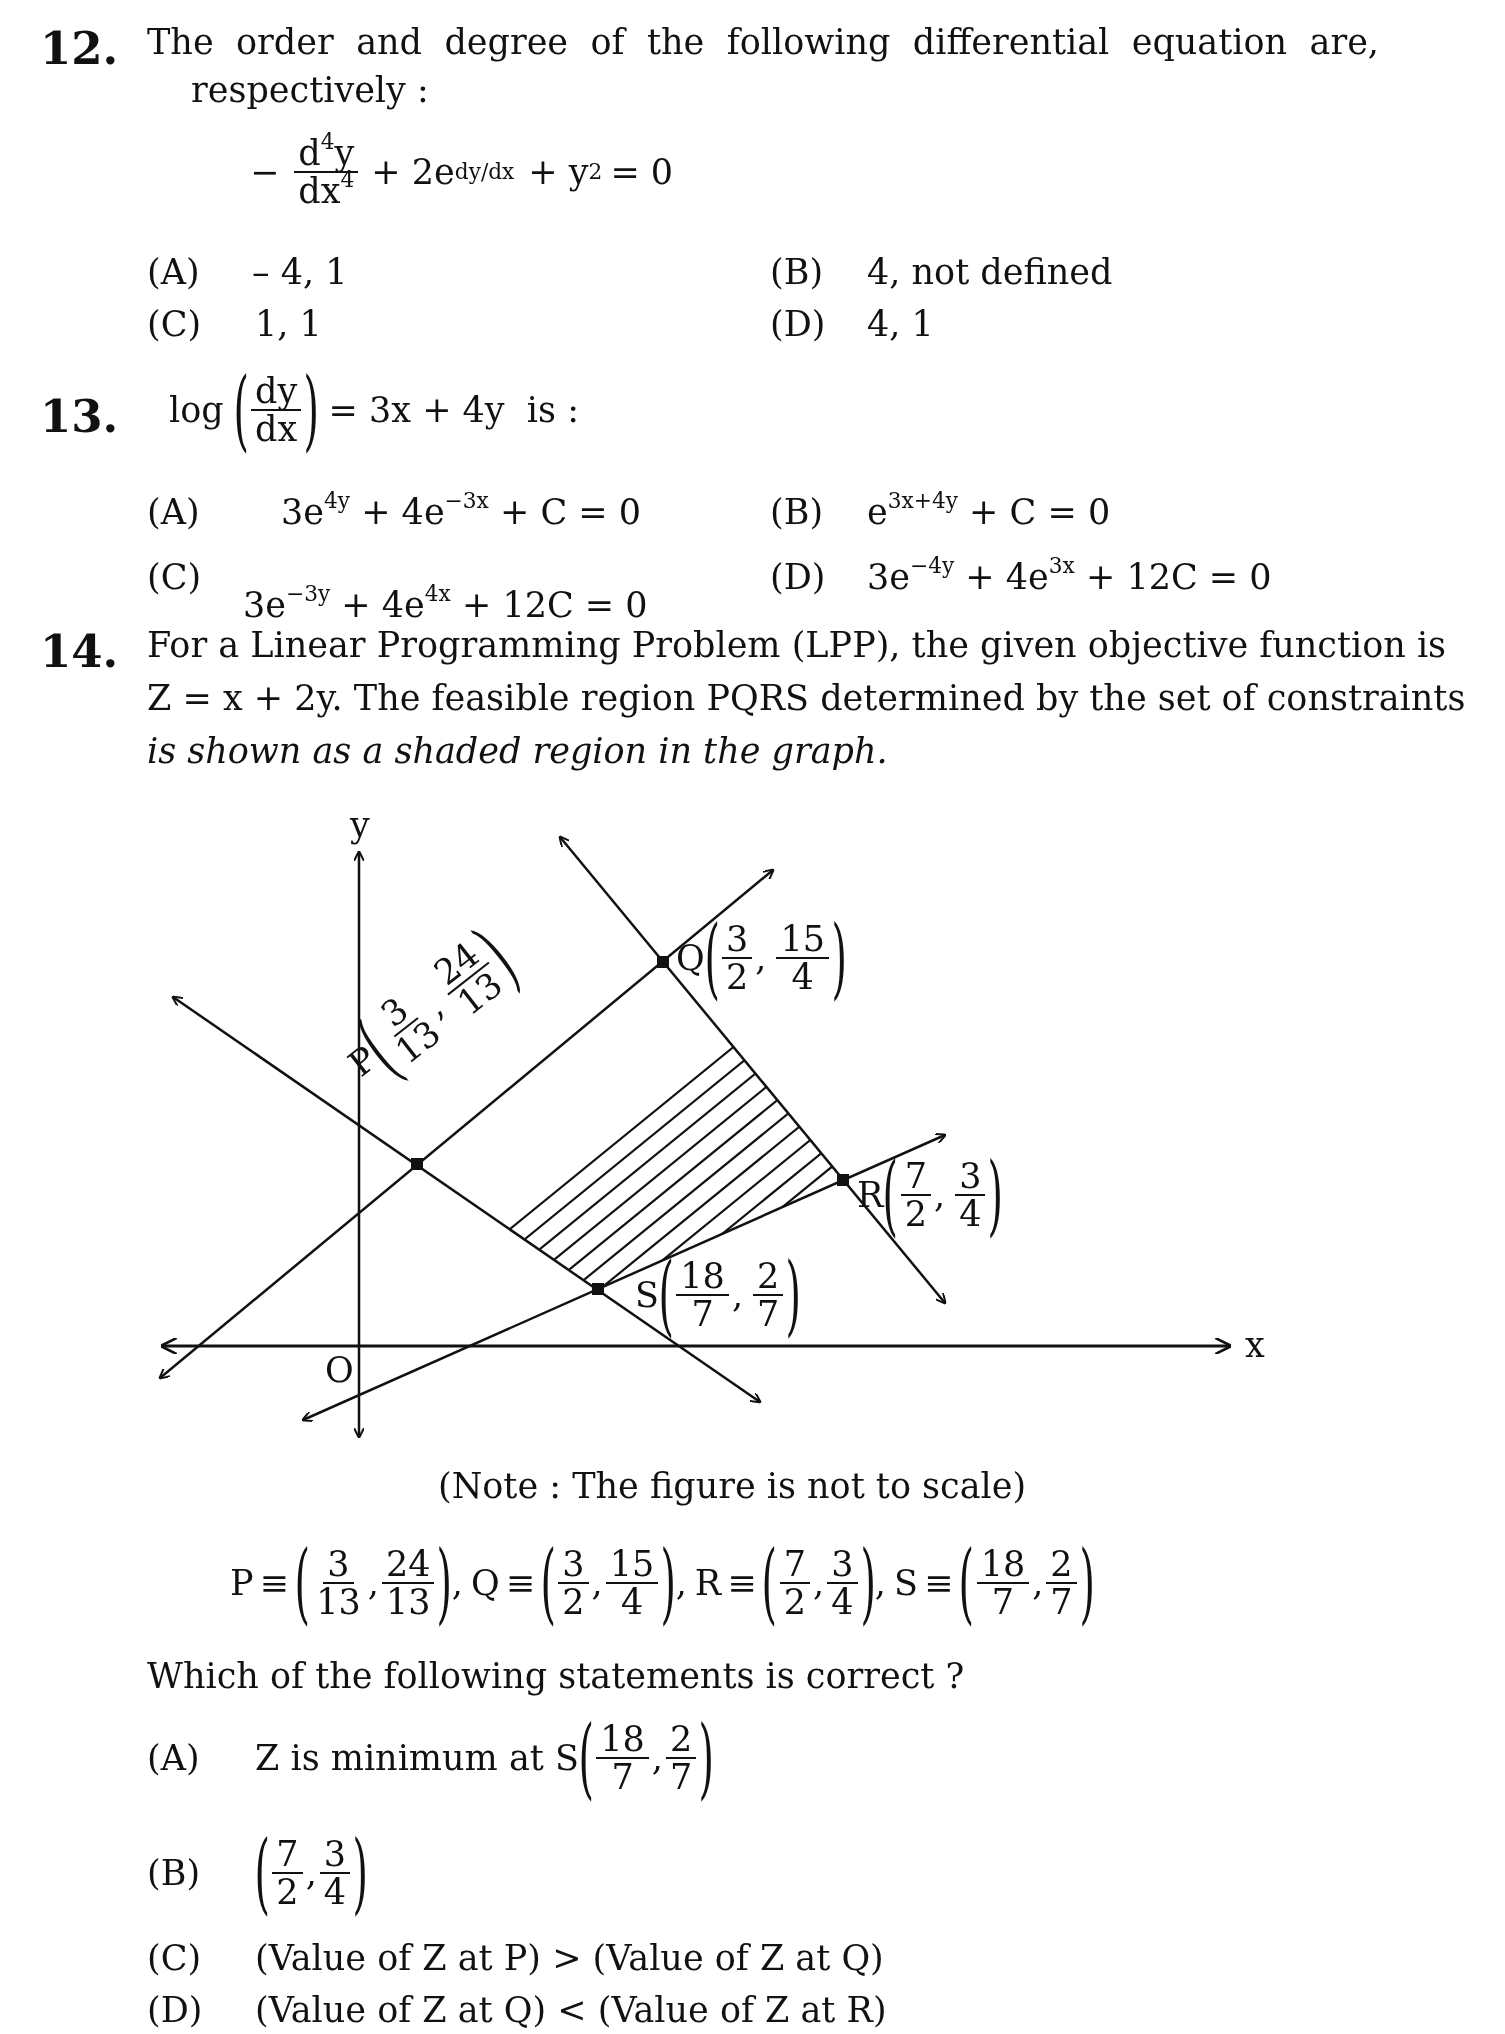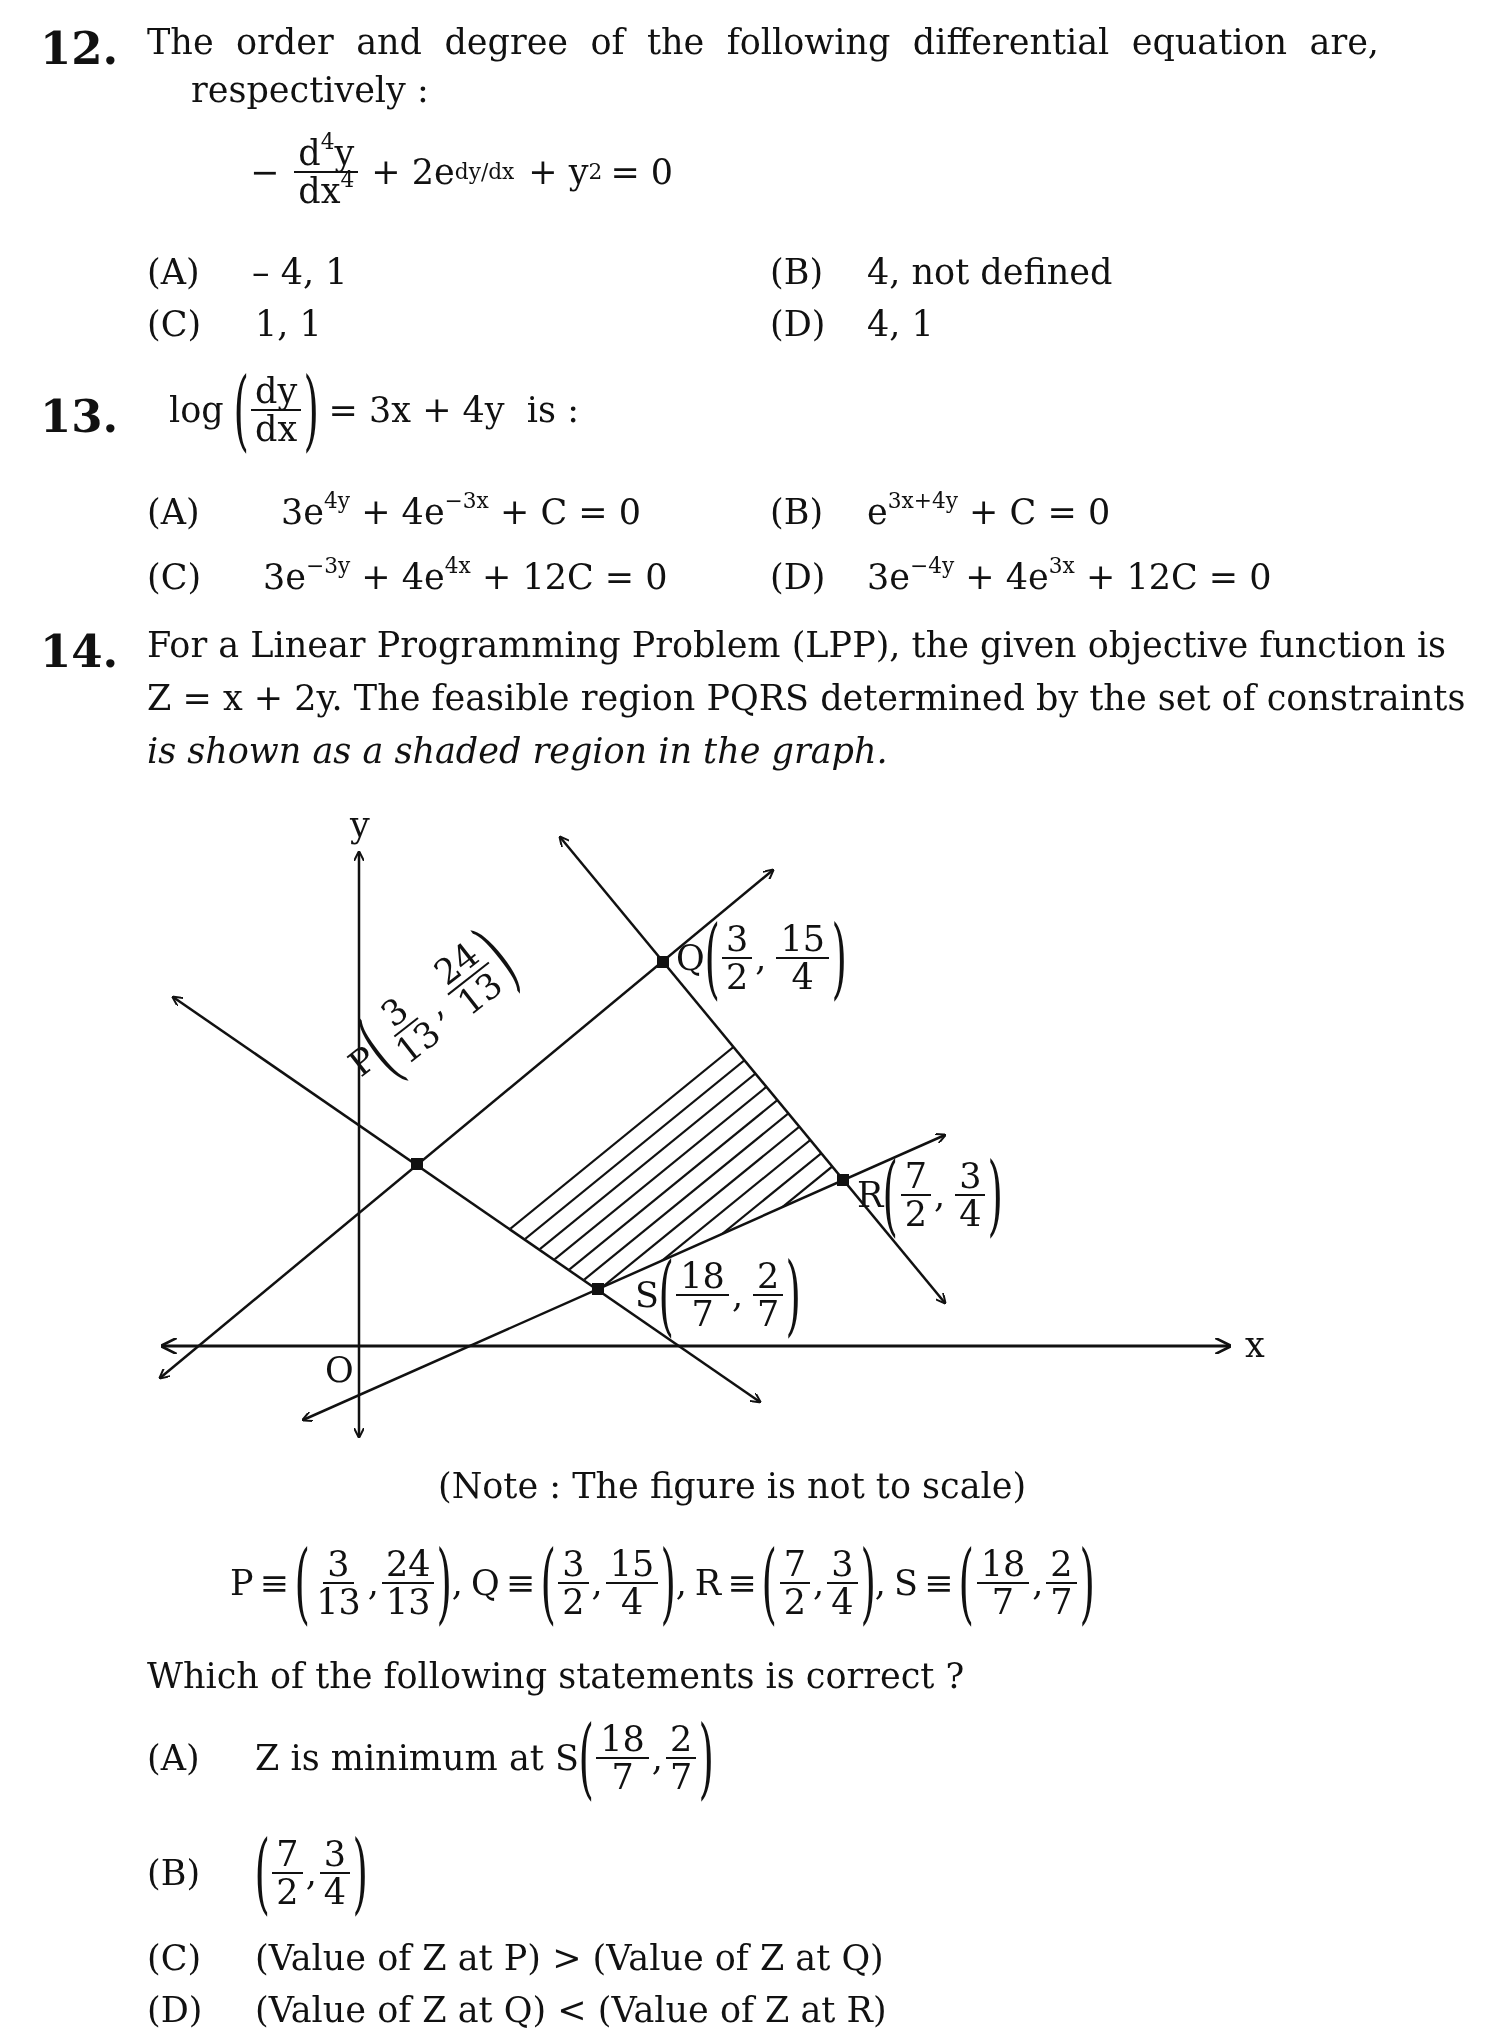--- a/index.html
+++ b/index.html
@@ -55,21 +55,21 @@
 <div class="abs txt" style="left:147px;top:492px;">
   <span>(A)</span>
   <span style="position:absolute;left:96px;margin-left:38px;"><span>3e</span><sup>4y</sup><span style="white-space:pre;"> + 4e</span><sup>−3x</sup><span style="white-space:pre;"> + C = 0</span></span>
 </div>
 <div class="abs txt" style="left:770px;top:492px;">
   <span>(B)</span>
   <span style="position:absolute;left:97px;"><span>e</span><sup>3x+4y</sup><span style="white-space:pre;"> + C = 0</span></span>
 </div>
 <div class="abs txt" style="left:147px;top:557px;">
   <span>(C)</span>
-  <span style="position:absolute;left:116px;"><span>3e</span><sup>−3y</sup><span style="white-space:pre;"> + 4e</span><sup>4x</sup><span style="white-space:pre;"> + 12C = 0</span></span>
+  <span style="position:absolute;left:96px;margin-top:28px;"><span>3e</span><sup>−3y</sup><span style="white-space:pre;"> + 4e</span><sup>4x</sup><span style="white-space:pre;"> + 12C = 0</span></span>
 </div>
 <div class="abs txt" style="left:770px;top:557px;">
   <span>(D)</span>
   <span style="position:absolute;left:97px;"><span>3e</span><sup>−4y</sup><span style="white-space:pre;"> + 4e</span><sup>3x</sup><span style="white-space:pre;"> + 12C = 0</span></span>
 </div>
 
 <div class="abs qnum" style="left:40px;top:625px;">14.</div>
 <div class="abs txt justify" style="left:147px;top:625px;">For a Linear Programming Problem (LPP), the given objective function is</div>
 <div class="abs txt justify" style="left:147px;top:678px;">Z = x + 2y. The feasible region PQRS determined by the set of constraints</div>
 <div class="abs txt" style="left:147px;top:731px;font-style:italic;">is shown as a shaded region in the graph.</div>

